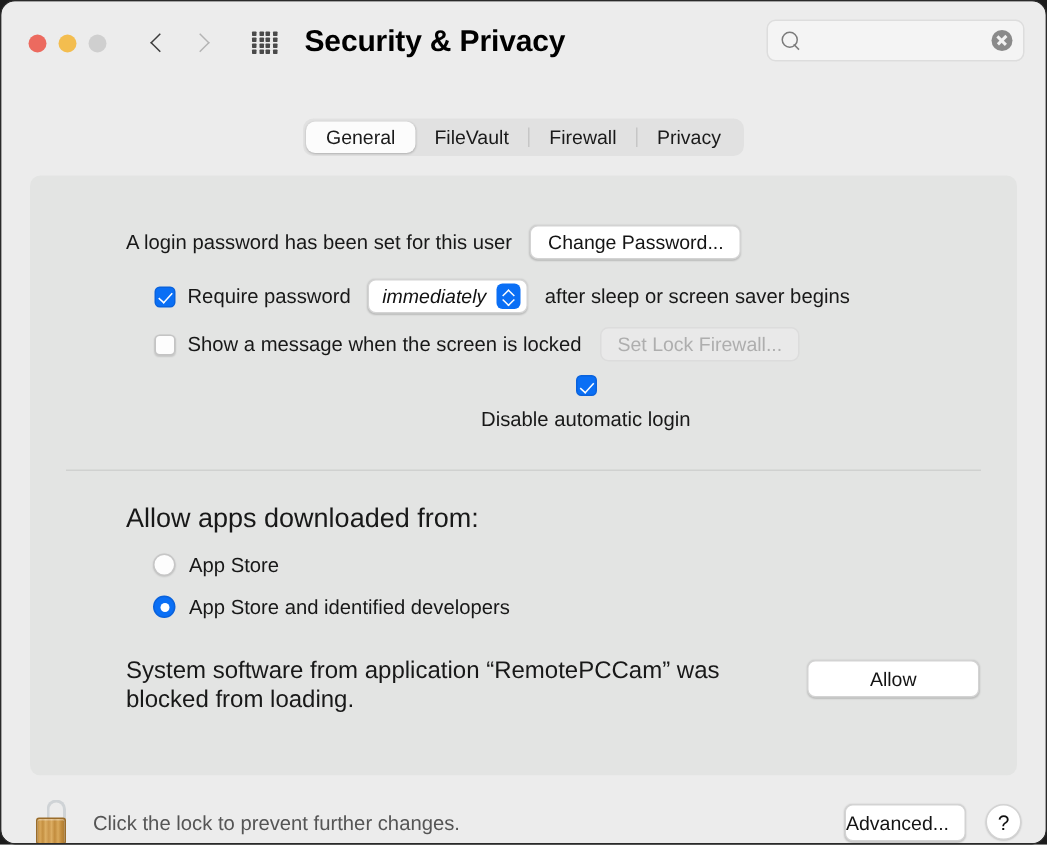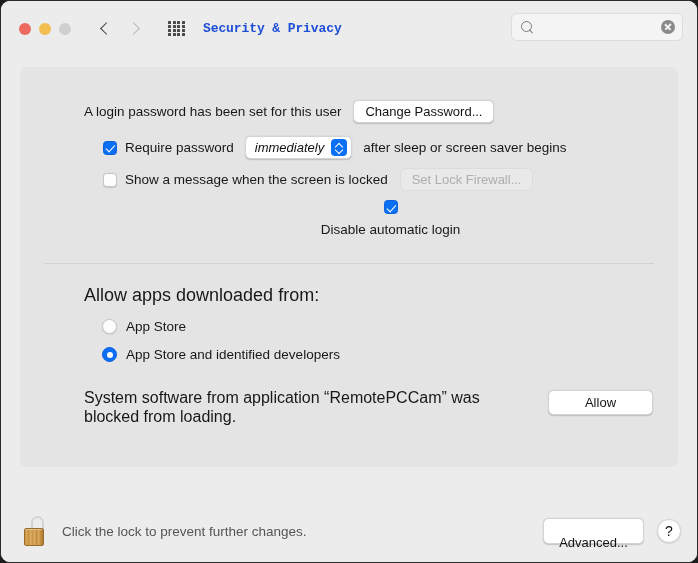--- a/index.html
+++ b/index.html
@@ -84,25 +84,24 @@
     gap: 1.5px;
   }
   .grid-icon i {
     background: #4a4a4a;
     border-radius: 0.5px;
     display: block;
   }
 
   .win-title {
     margin-left: 18px;
-    font-size: 13px;
+    font-size: 20px;
     font-weight: bold;
-    color: #1d4ed8;
+    color: #000000;
     letter-spacing: -0.1px;
-    font-family: Liberation Mono, monospace;
   }
 
   .searchfield {
     position: absolute;
     right: 14px;
     top: 12px;
     width: 172px;
     height: 28px;
     background: #f4f4f4;
     border: 1px solid #dddddd;
@@ -362,21 +361,21 @@
   }
   .sec3-text {
     font-size: 16px;
     color: #181818;
     line-height: 18.5px;
     max-width: 415px;
   }
   .allow-btn {
     height: 25px;
     line-height: 23px;
-    width: 105px;
+    width: 115px;
     text-align: center;
     padding: 0;
     margin-top: 1px;
   }
 
   
   .bottombar {
     flex: 0 0 62px;
     background: #ececec;
     display: flex;
@@ -425,23 +424,23 @@
   .bottom-right {
     position: absolute;
     right: 16px;
     display: flex;
     align-items: center;
     gap: 13px;
   }
   .adv-btn {
     height: 25px;
     line-height: 23px;
-    width: 101px;
-    text-align: center;
-    padding: 12px;
+    width: 81px;
+    text-align: left;
+    padding: 0;
   }
   .help-btn {
     width: 24px; height: 24px;
     border-radius: 50%;
     background: #ffffff;
     border: 0.5px solid #d3d3d3;
     box-shadow: 0 0.5px 1.2px rgba(0,0,0,0.18);
     font-size: 14px;
     color: #111;
     text-align: center;
@@ -491,20 +490,30 @@
 
     <span class="win-title">Security &amp; Privacy</span>
 
     <div class="searchfield">
       <span class="search-glyph"></span>
       <input class="search-input" type="text" value="" placeholder="" style="">
       <span class="clear-btn"></span>
     </div>
   </div>
 
+  <div class="tabbar-wrap">
+    <div class="tabbar">
+      <span class="tab selected">General</span>
+      <span class="tab">FileVault</span>
+      <span class="tabsep"></span>
+      <span class="tab">Firewall</span>
+      <span class="tabsep"></span>
+      <span class="tab">Privacy</span>
+    </div>
+  </div>
 
   <div class="panel-area">
     <div class="panel">
 
       <div class="sec1">
 
         <div class="row" style="gap:12px;">
           <span class="label-txt">A login password has been set for this user</span>
           <span class="btn">Change Password...</span>
         </div>

